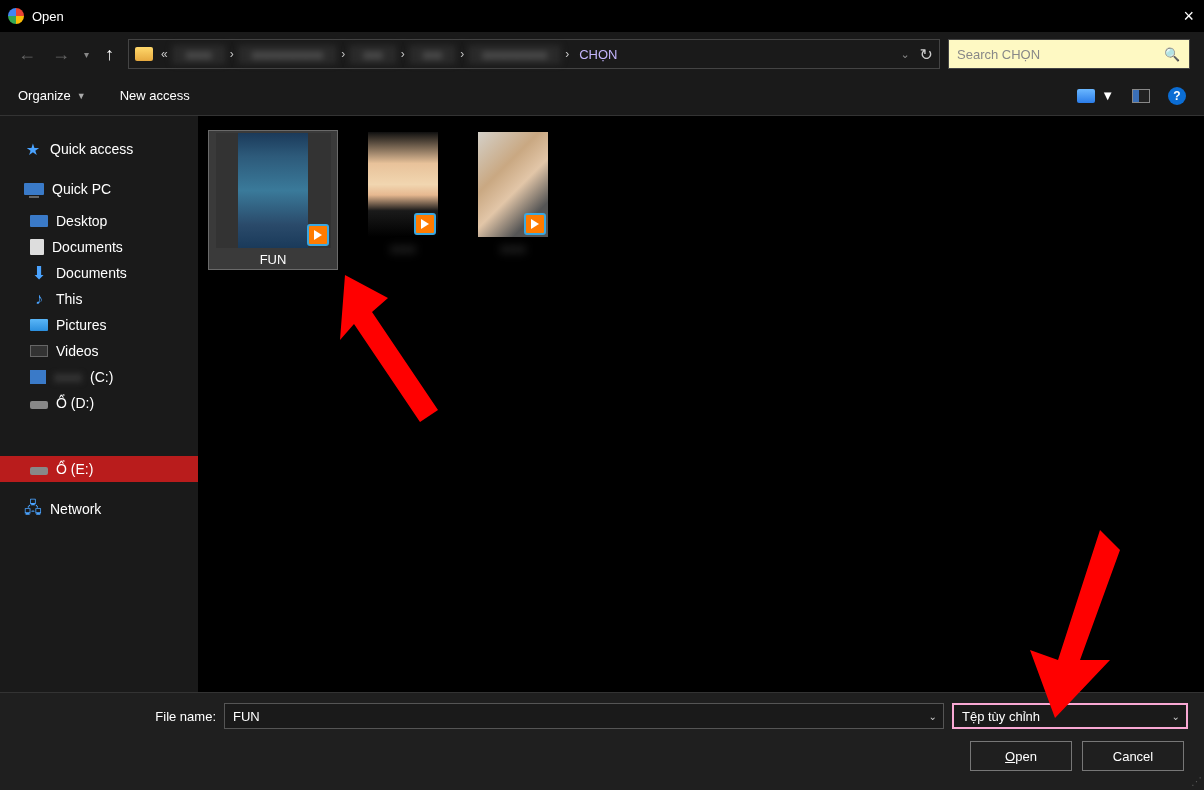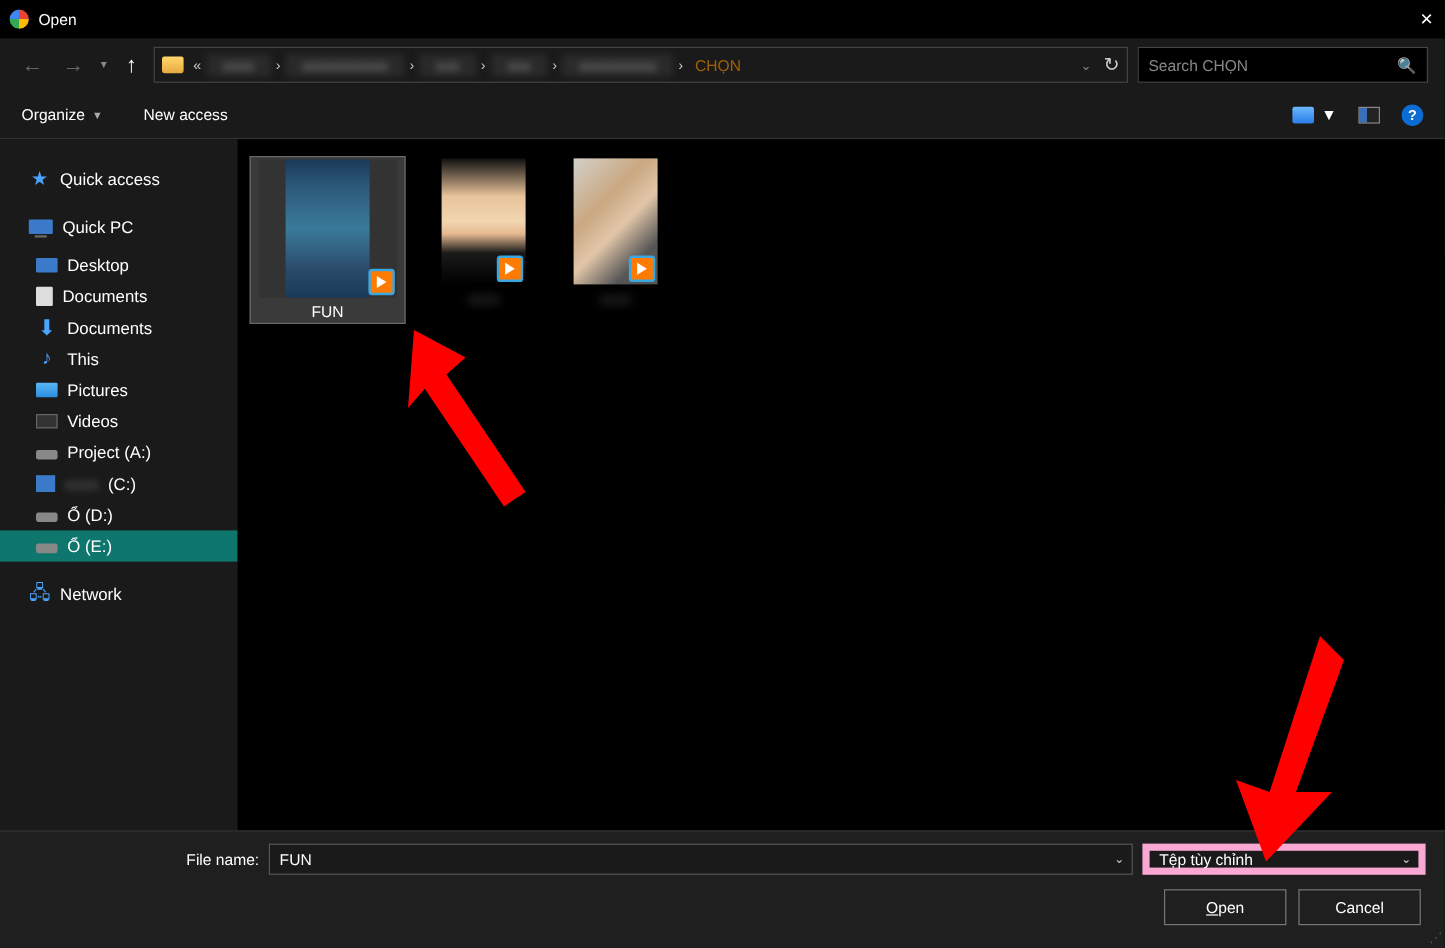--- a/index.html
+++ b/index.html
@@ -52,29 +52,29 @@
   gap: 4px;
 }
 .addressbar .folder-ico {
   width: 18px; height: 14px;
   background: linear-gradient(#ffd86b, #e6a93f);
   border-radius: 2px;
   margin-right: 4px;
 }
 .addressbar .chev { color: #ccc; font-size: 12px; }
 .addressbar .crumb { color: #888; background: #2a2a2a; filter: blur(3px); padding: 2px 14px; border-radius: 2px; }
-.addressbar .crumb.vis { filter: none; color: #a16207; background: transparent; padding: 2px 6px; }
+.addressbar .crumb.vis { filter: none; color: #c4b5fd; background: transparent; padding: 2px 6px; }
 .addressbar .right-ctrls { margin-left: auto; display: flex; align-items: center; gap: 10px; color: #888; }
 .refresh-ico { color: #ccc; font-size: 16px; }
 
 .searchbox {
   width: 242px;
   height: 30px;
   border: 1px solid #444;
-  background: #000000;
+  background: #fef9c3;
   display: flex;
   align-items: center;
   padding: 0 8px;
   color: #888;
 }
 .searchbox .mag { margin-left: auto; color: #888; }
 
 .toolrow {
   height: 40px;
   display: flex;
@@ -102,21 +102,21 @@
 .nav-item {
   display: flex;
   align-items: center;
   padding: 5px 0 5px 30px;
   gap: 8px;
   color: #fff;
   cursor: pointer;
   font-size: 14px;
 }
 .nav-item.top { padding-left: 24px; margin-bottom: 6px; }
-.nav-item.sel { background: #0f766e; }
+.nav-item.sel { background: #b91c1c; margin-top: 40px; }
 .nav-item.section-gap { margin-top: 14px; }
 .nav-item .lbl.blur { filter: blur(3px); color: #666; }
 .ico { width: 18px; height: 16px; display: inline-flex; align-items: center; justify-content: center; }
 .ico.star { color: #4aa3ff; font-size: 16px; }
 .ico.pc { width: 20px; height: 12px; background: #3a7ac8; border-radius: 1px; position: relative; }
 .ico.pc::after { content:""; position:absolute; bottom:-3px; left:5px; width:10px; height:2px; background:#666; }
 .ico.cube { width: 14px; height: 14px; background: linear-gradient(135deg,#2bd4c8,#1a9e95); transform: rotate(5deg); }
 .ico.desk { width: 18px; height: 12px; background: #3a7ac8; border-radius: 1px; }
 .ico.doc { width: 14px; height: 16px; background: #ddd; border-radius: 1px; }
 .ico.dl { color: #4aa3ff; font-size: 18px; line-height: 14px; }
@@ -202,21 +202,21 @@
   padding: 0 8px;
   display: flex;
   align-items: center;
   position: relative;
 }
 .fn-input .dd { position: absolute; right: 6px; color: #ccc; font-size: 10px; }
 .ft-select {
   width: 236px;
   height: 26px;
   background: #1a1a1a;
-  border: 6px solid #f9a8d4;
+  border: 2px solid #f9a8d4;
   color: #fff;
   padding: 0 8px;
   display: flex;
   align-items: center;
   position: relative;
 }
 .ft-select .dd { position: absolute; right: 6px; color: #ccc; font-size: 10px; }
 .btn-row { display: flex; justify-content: flex-end; gap: 10px; padding-right: 4px; }
 .dlg-btn {
   width: 102px;
@@ -326,24 +326,20 @@
     </div>
     <div class="nav-item">
       <span class="ico pic"></span>
       <span class="lbl">Pictures</span>
     </div>
     <div class="nav-item">
       <span class="ico vid"></span>
       <span class="lbl">Videos</span>
     </div>
     <div class="nav-item">
-      <span class="ico drive"></span>
-      <span class="lbl">Project (A:)</span>
-    </div>
-    <div class="nav-item">
       <span class="ico win"></span>
       <span class="lbl blur">xxxx</span>
       <span class="lbl">(C:)</span>
     </div>
     <div class="nav-item">
       <span class="ico drive"></span>
       <span class="lbl">Ổ (D:)</span>
     </div>
     <div class="nav-item sel">
       <span class="ico drive"></span>

